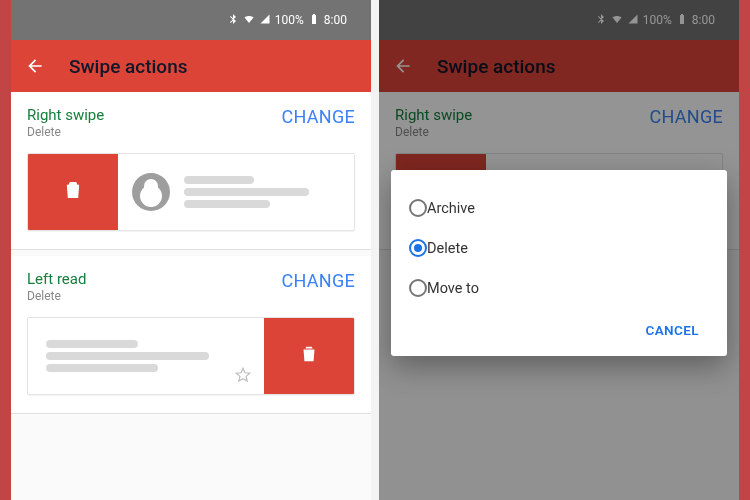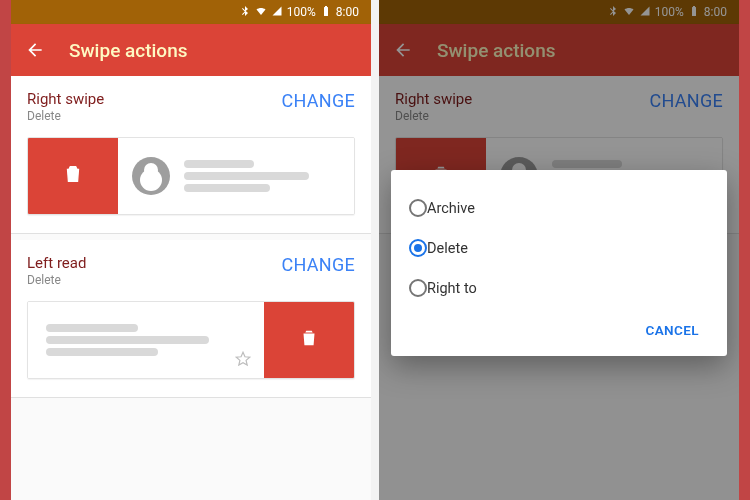--- a/index.html
+++ b/index.html
@@ -9,39 +9,39 @@
     background: linear-gradient(90deg,#c14545 0 4%,#f3f3f3 4% 96%,#c14545 96% 100%);
     display: flex; justify-content: center; align-items: flex-start;
   }
   .phone {
     width: 360px; height: 500px; background:#fafafa; position: relative;
     overflow: hidden; flex: 0 0 360px;
   }
   .phone + .phone { margin-left: 8px; }
   
   .status {
-    height: 24px; background:#a16207; color:#fff; font-size:12px;
+    height: 40px; background:#737373; color:#fff; font-size:12px;
     display:flex; align-items:center; justify-content:flex-end; gap:4px;
-    padding: 0 12px;
+    padding: 0 24px;
   }
   .status svg { width:12px; height:12px; fill:#fff; }
   
   .appbar {
-    height: 52px; background:#db4437; color:#fef9c3; display:flex; align-items:center;
+    height: 52px; background:#db4437; color:#0f172a; display:flex; align-items:center;
     padding: 8px 14px; gap: 24px;
     box-shadow: 0 2px 3px rgba(0,0,0,.2);
   }
   .appbar .back { width:20px; height:20px; }
   .appbar .title { font-size:19px; font-weight:500; }
   
   .section { background:#fff; padding: 14px 16px 18px 16px; border-bottom:1px solid #e0e0e0; }
   .section + .section { margin-top: 6px; }
   .sec-head { display:flex; align-items:flex-start; }
   .sec-head .labels { flex:1; }
-  .sec-head .primary { font-size:15px; color:#7f1d1d; }
+  .sec-head .primary { font-size:15px; color:#15803d; }
   .sec-head .secondary { font-size:12px; color:#888; margin-top:1px; }
   .change { color:#3b82f6; font-size:18px; font-weight:400; letter-spacing:.3px; cursor:pointer; }
   
   .card {
     margin-top: 14px; height: 78px; border:1px solid #e3e3e3; border-radius:2px;
     display:flex; overflow:hidden; box-shadow: 0 1px 1px rgba(0,0,0,.05);
   }
   .red-block {
     width: 90px; background:#db4437; display:flex; align-items:center; justify-content:center;
   }
@@ -215,21 +215,21 @@
           <div class="opt">
             <div class="radio"></div>
             <div class="opt-label">Archive</div>
           </div>
           <div class="opt">
             <div class="radio sel"></div>
             <div class="opt-label">Delete</div>
           </div>
           <div class="opt">
             <div class="radio"></div>
-            <div class="opt-label">Right to</div>
+            <div class="opt-label">Move to</div>
           </div>
         </div>
       <div class="dlg-actions">
         <div class="dlg-btn">CANCEL</div>
       </div>
     </div>
   </div>
 
 </div>
 

